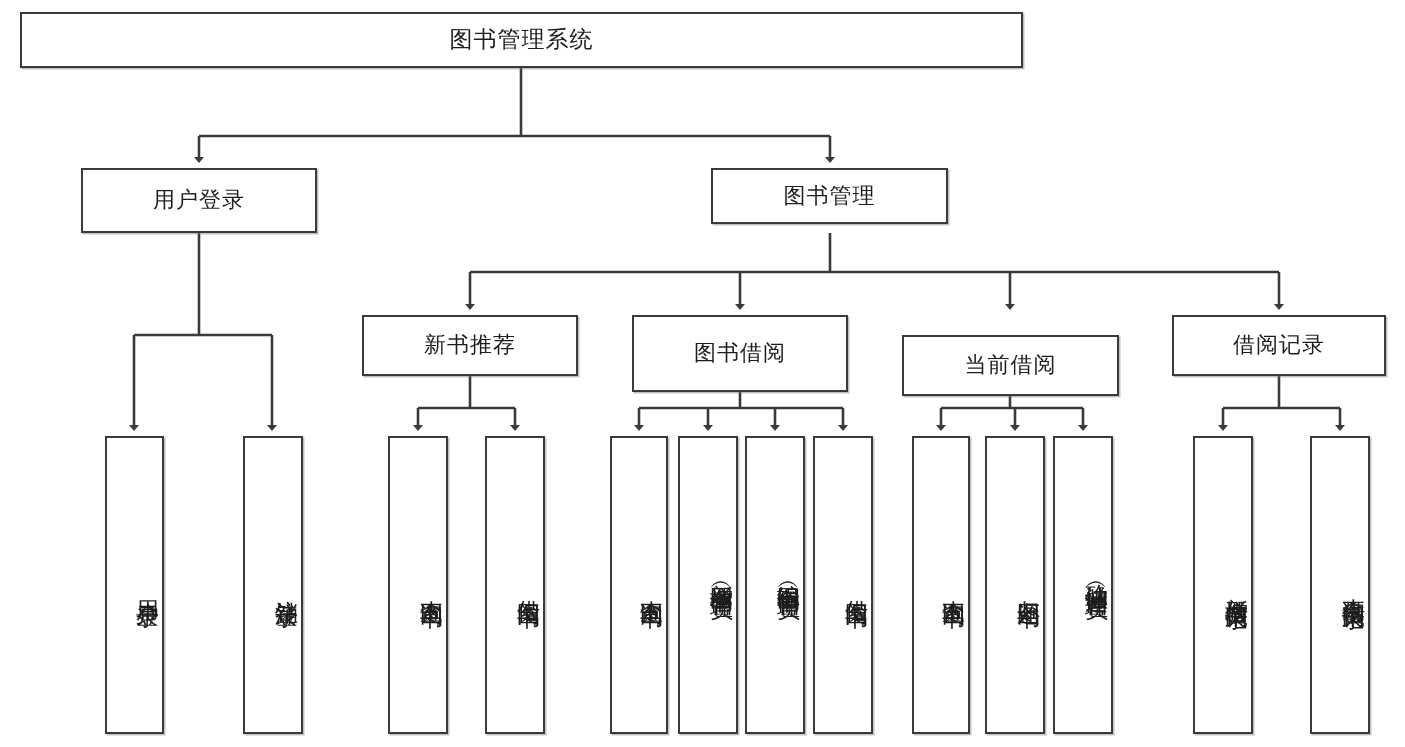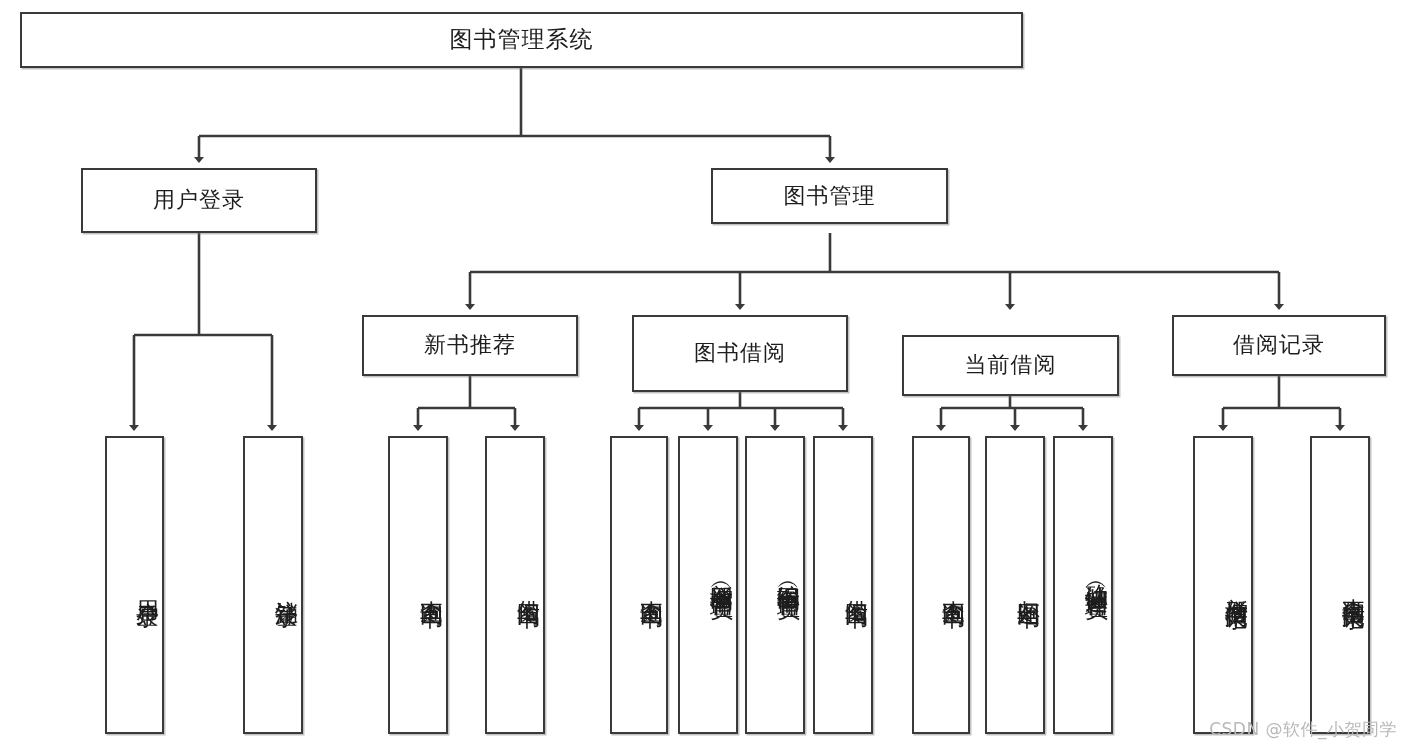--- a/index.html
+++ b/index.html
@@ -190,15 +190,14 @@
   <div class="node vert overflowtop" style="left:1053px; top:436px; width:60px; height:298px;">
     <span class="lbl">确认归还（管理员）</span>
   </div>
   <div class="node vert" style="left:1193px; top:436px; width:60px; height:298px;">
     <span class="lbl">新增借阅记录</span>
   </div>
   <div class="node vert" style="left:1310px; top:436px; width:60px; height:298px;">
     <span class="lbl">查询借阅记录</span>
   </div>
 
-  <div class="watermark">CSDN @软件_小贺同学</div>
 
 </div>
 
 </body></html>

